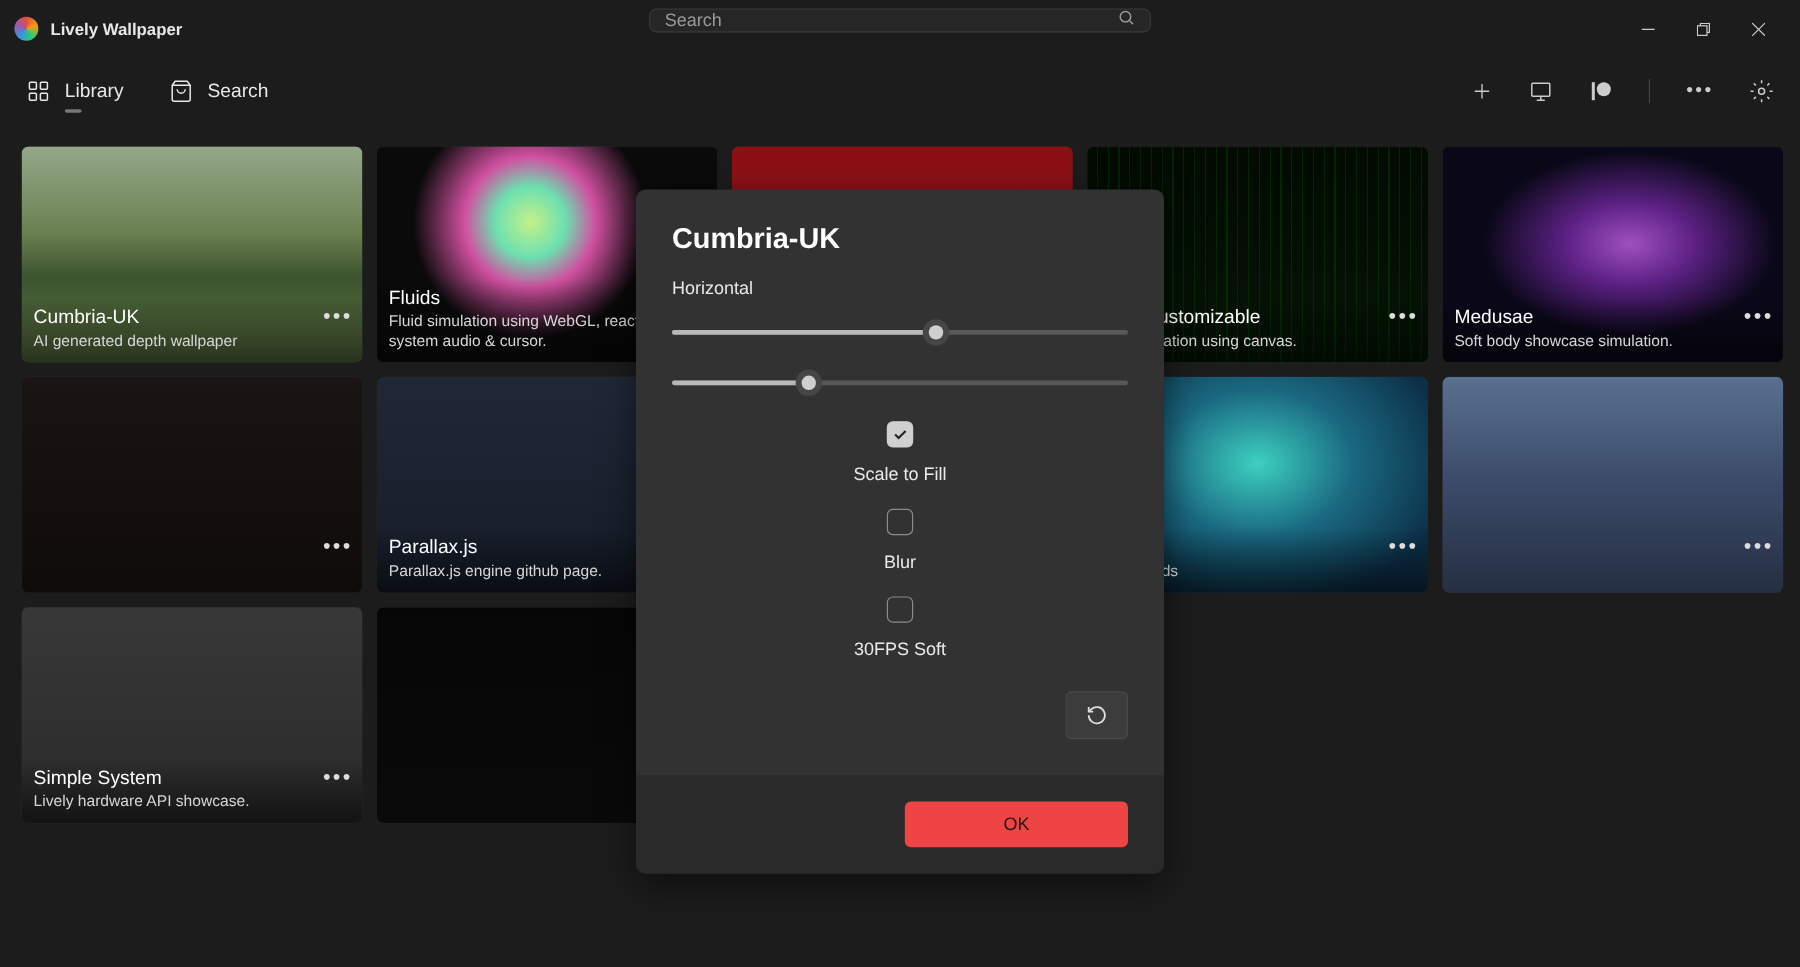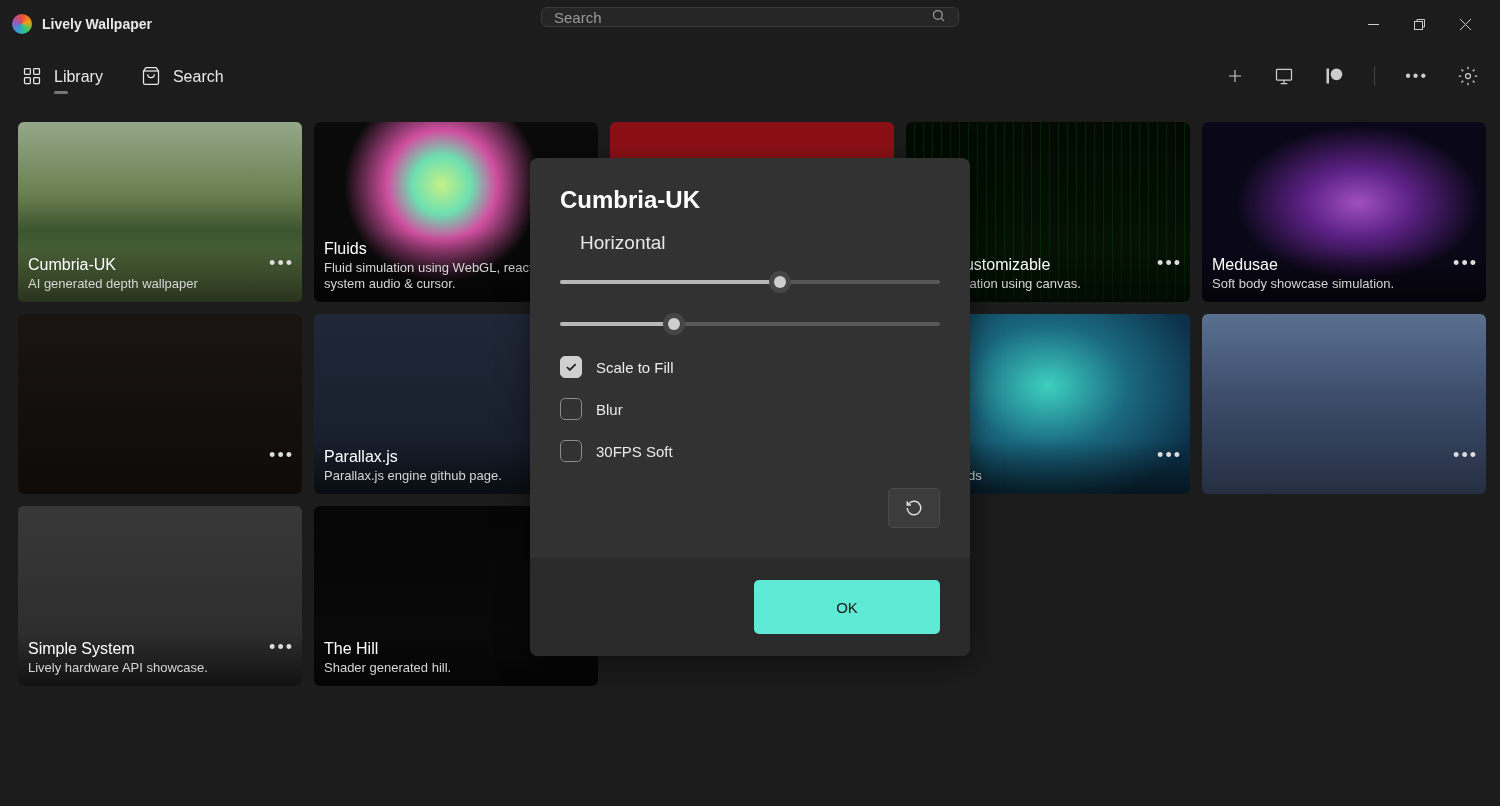--- a/index.html
+++ b/index.html
@@ -113,21 +113,21 @@
   top: 158px;
   width: 440px;
   background: #323232;
   border-radius: 8px;
   box-shadow: 0 8px 30px rgba(0,0,0,0.5);
   padding: 28px 30px 0;
   display: flex;
   flex-direction: column;
 }
 .dialog-title { font-size: 24px; font-weight: 600; margin-bottom: 18px; }
-.field-label { font-size: 19px; color: #e8e8e8; margin-bottom: 18px; margin-left: 20px; }
+.field-label { font-size: 15px; color: #e8e8e8; margin-bottom: 18px; }
 .slider {
   position: relative;
   height: 20px;
   margin-bottom: 22px;
 }
 .slider-track {
   position: absolute;
   top: 50%;
   transform: translateY(-50%);
   width: 100%;
@@ -155,21 +155,21 @@
   align-items: center;
   justify-content: center;
 }
 .slider-thumb::after {
   content: '';
   width: 12px;
   height: 12px;
   border-radius: 50%;
   background: #cfcfcf;
 }
-.checkbox-row { display: flex; align-items: center; gap: 14px; margin-bottom: 20px; cursor: pointer; }
+.checkbox-row { display: flex; align-items: center; gap: 14px; margin-bottom: 20px; cursor: pointer; flex-direction: column; }
 .checkbox {
   width: 22px;
   height: 22px;
   border: 1.5px solid #8a8a8a;
   border-radius: 5px;
   display: flex;
   align-items: center;
   justify-content: center;
   flex-shrink: 0;
 }
@@ -197,22 +197,22 @@
   margin: 0 -30px;
   padding: 22px 30px;
   background: #2a2a2a;
   border-bottom-left-radius: 8px;
   border-bottom-right-radius: 8px;
   display: flex;
   justify-content: flex-end;
 }
 .ok-btn {
   width: 186px;
-  height: 54px;
-  background: #5eead4;
+  height: 38px;
+  background: #ef4444;
   color: #1a1a1a;
   border: none;
   border-radius: 5px;
   font-size: 15px;
   cursor: pointer;
 }
 
 .bg-cumbria { background: linear-gradient(#94a88a 0%, #6b8050 40%, #3d5530 60%, #5a7040 100%); }
 .bg-fluids { background: radial-gradient(circle at 45% 35%, #c4f088 0%, #6de0b0 15%, #d050a0 28%, #0a0a0a 50%); }
 .bg-red { background: linear-gradient(#8a1015, #a01520); }
@@ -389,24 +389,20 @@
     <div class="card">
     <div class="card-img bg-system"></div>
     <div class="card-overlay">
       <div class="card-title">Simple System</div>
       <div class="card-desc">Lively hardware API showcase.</div>
     </div>
     <div class="card-more">•••</div>
   </div>
     <div class="card">
     <div class="card-img bg-hill"></div>
-    <div class="card-overlay">
-      <div class="card-title">The Hill</div>
-      <div class="card-desc">Shader generated hill.</div>
-    </div>
     <div class="card-more">•••</div>
   </div>
   </div>
 
 <div class="scrim"></div>
 <div class="dialog">
   <div class="dialog-title">Cumbria-UK</div>
 
   <div class="field-label">Horizontal</div>
   <div class="slider">

